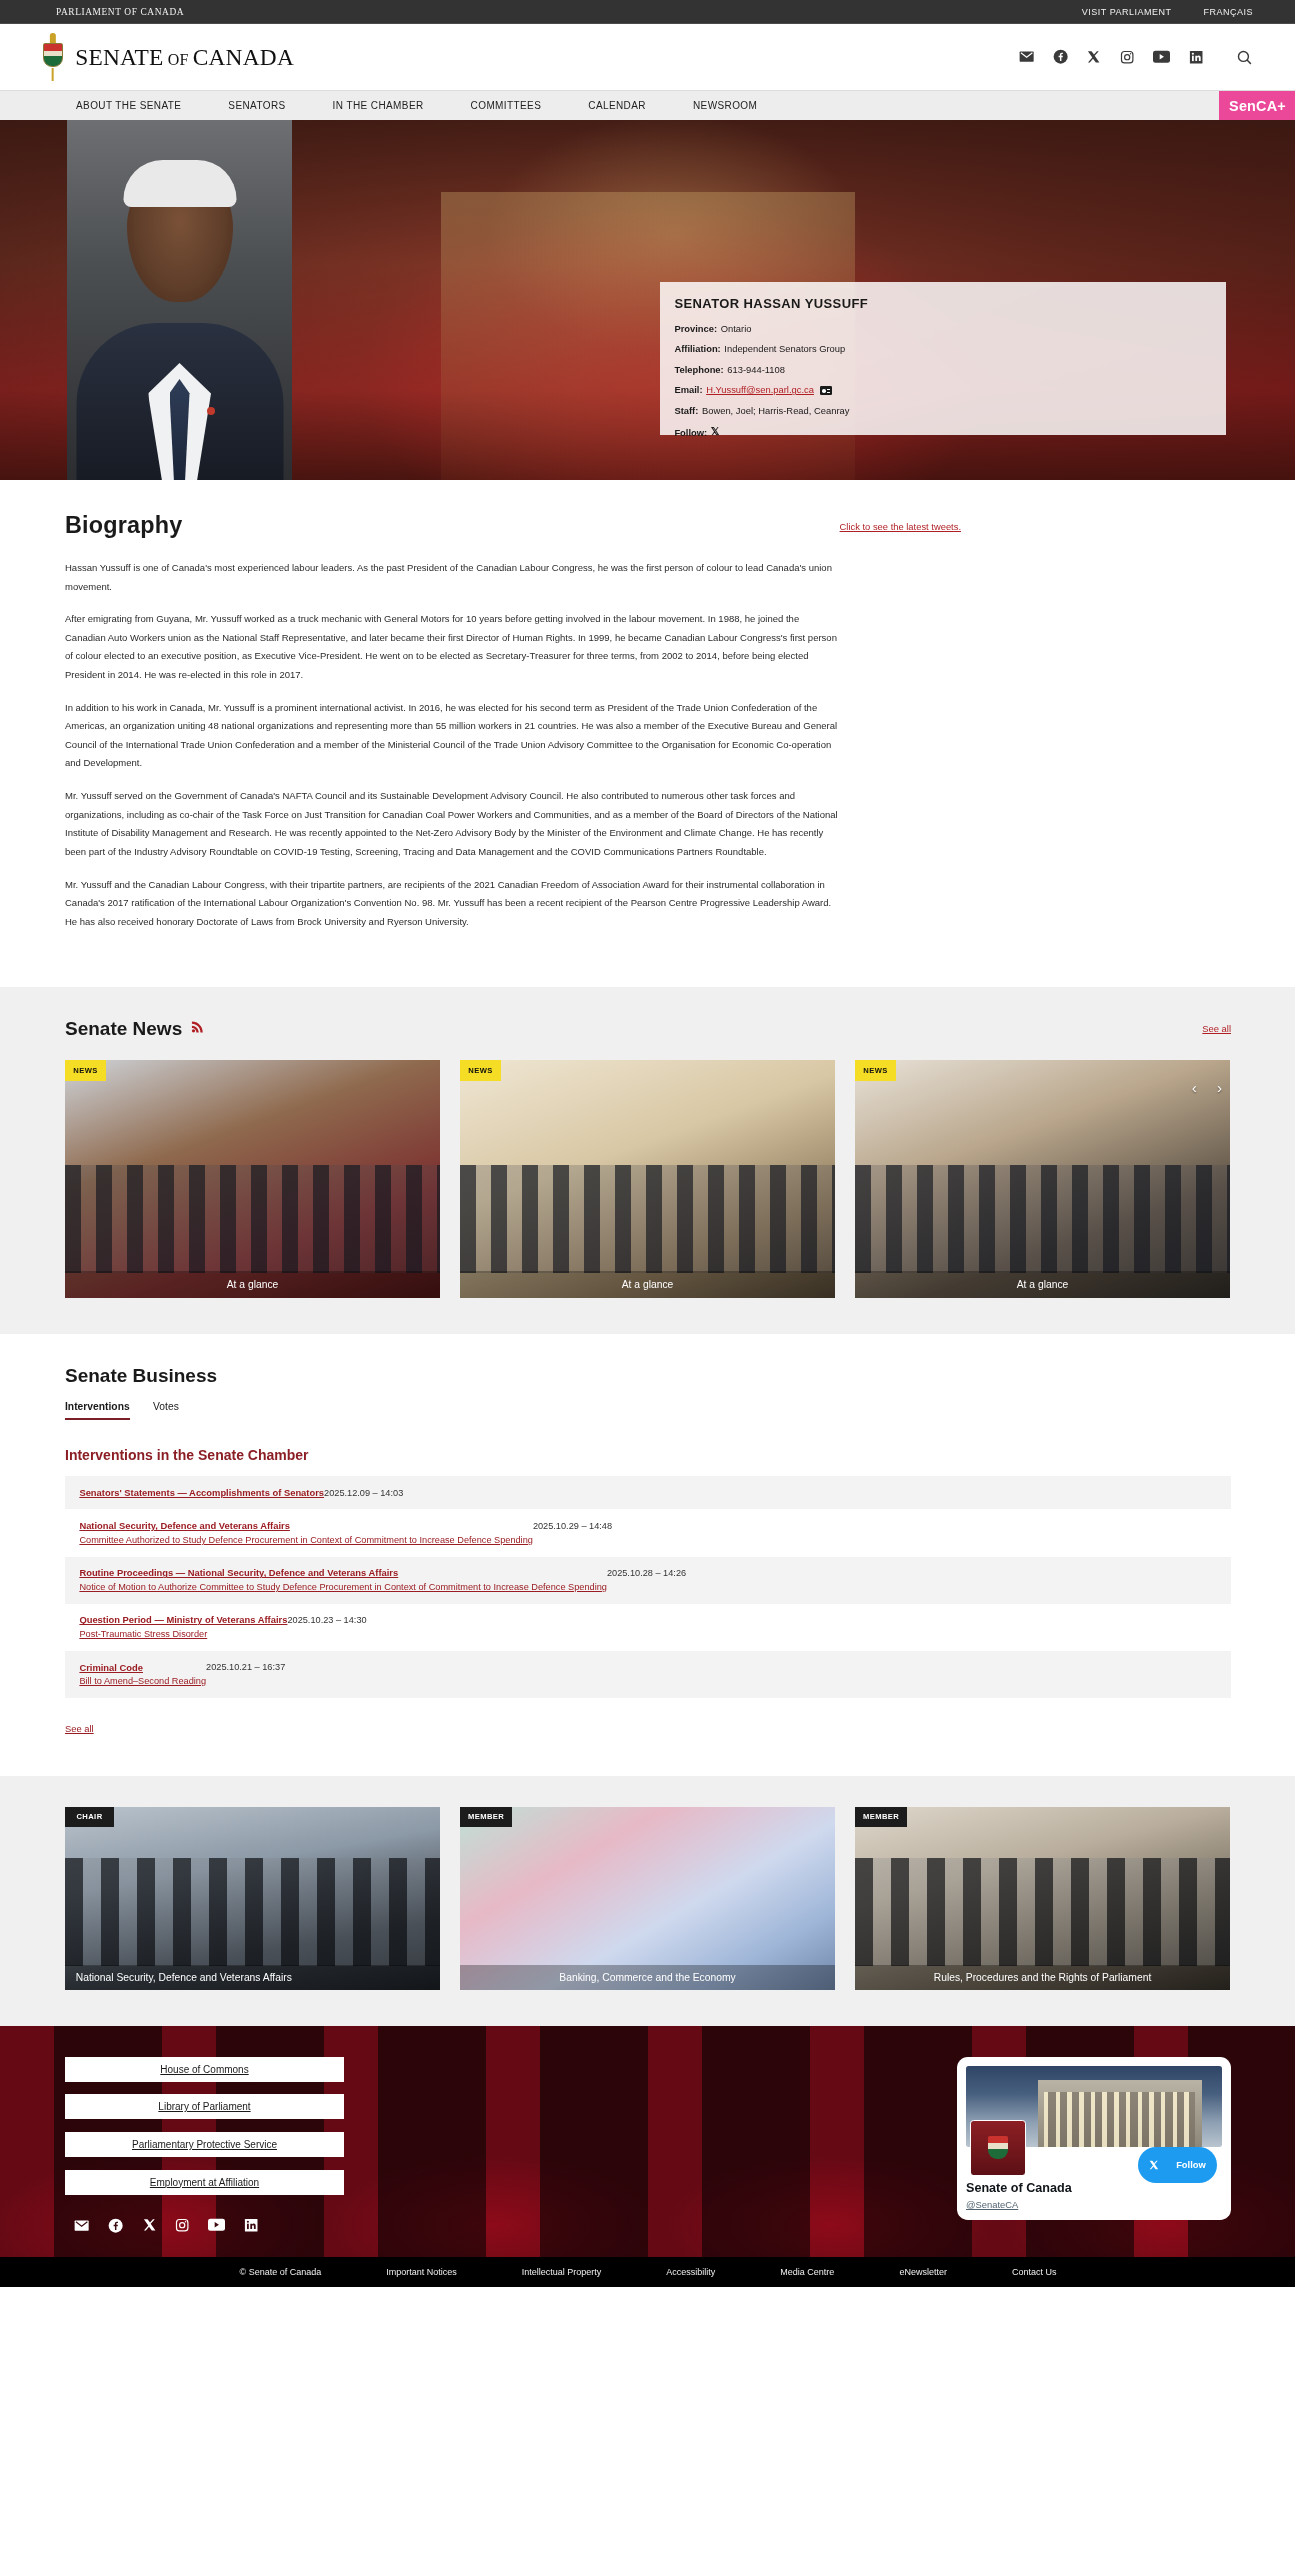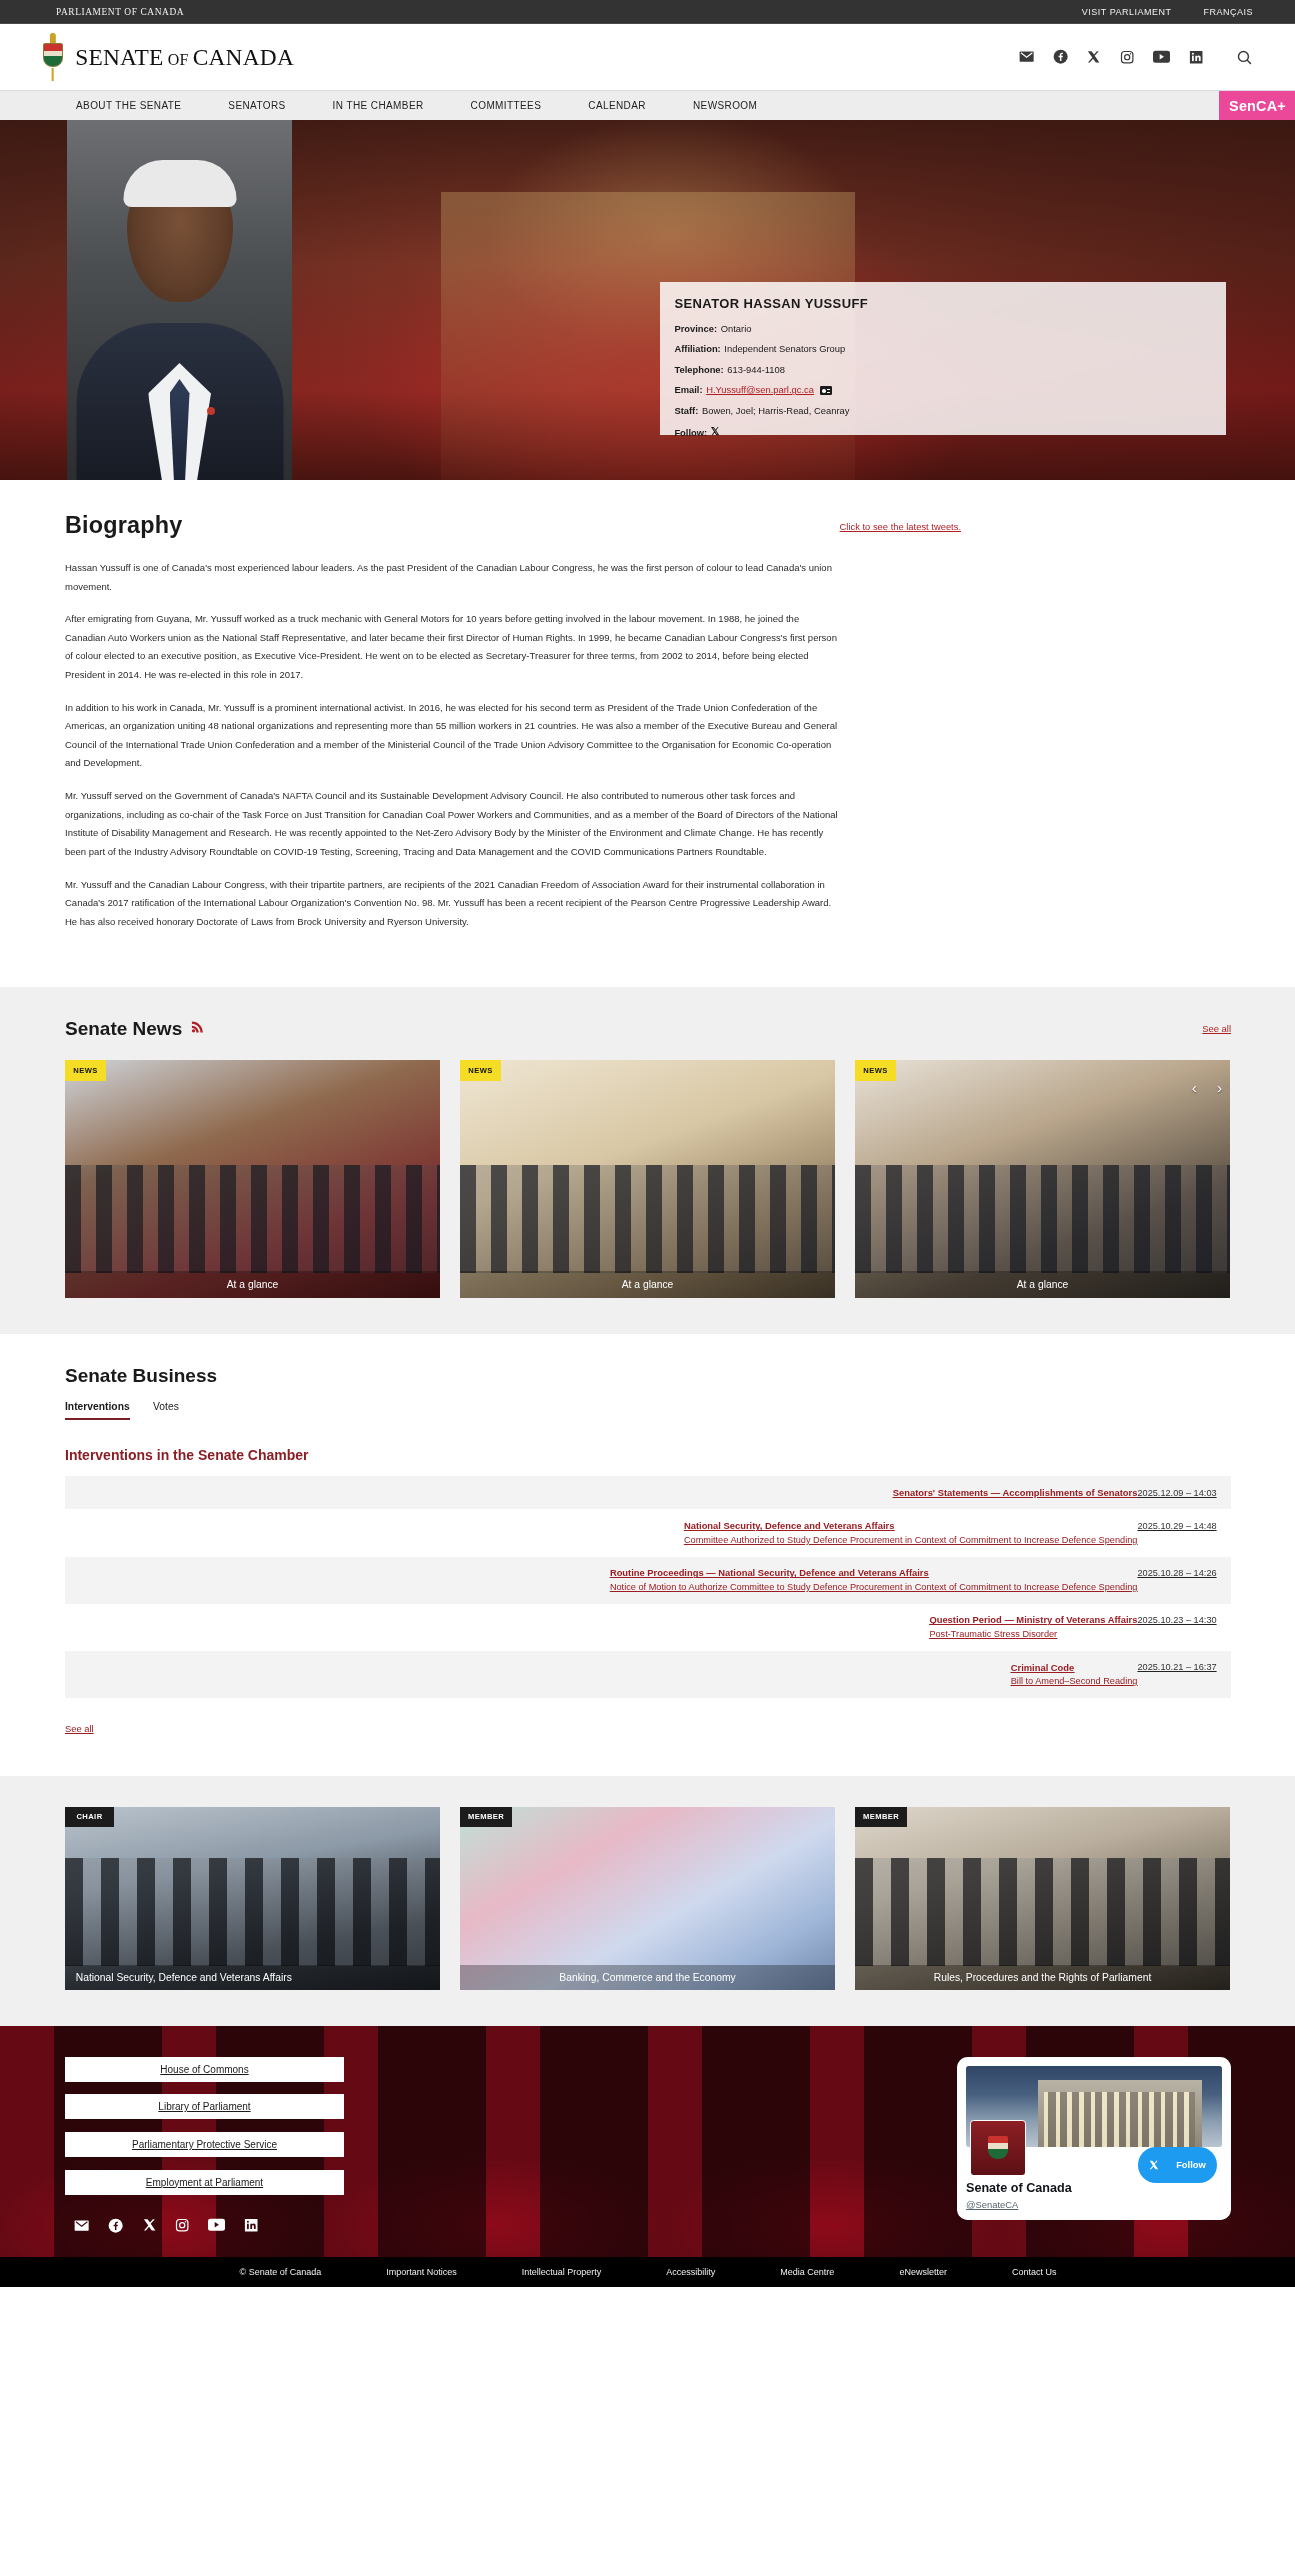--- a/index.html
+++ b/index.html
@@ -233,23 +233,22 @@
   .business-section { background:#fff; padding: 31px 0 41px; }
   .business-title { font-size: 19px; font-weight: bold; color:#1a1a1a; margin-bottom: 14.4px; }
   .tabs { display:flex; gap: 23.4px; border-bottom: 0; margin-bottom: 27px; }
   .tab {
     font-size: 10.3px; color:#1a1a1a; padding-bottom: 6.3px; cursor:pointer;
   }
   .tab.active { font-weight: bold; border-bottom: 2.2px solid #7b1f26; }
   .sub-title { color:#8b1d24; font-size: 14px; font-weight:bold; margin-bottom: 12.6px; }
   .inter-list { width: 1166px; }
   .inter-row {
-    display:flex; justify-content: flex-end; align-items: flex-start;
+    display:flex; justify-content: flex-start; align-items: flex-start;
     padding: 10.8px 14.4px 11.7px;
-    text-decoration: underline;
   }
   .inter-row.alt { background: #f3f3f3; }
   .inter-left { display:flex; flex-direction: column; gap: 3.6px; }
   .inter-title { color:#9b1c22; font-size: 9.4px; font-weight: bold; text-decoration: underline; }
   .inter-sub { color:#9b1c22; font-size: 9.2px; text-decoration: underline; }
   .inter-date { color:#333; font-size: 9.2px; white-space: nowrap; padding-top: 0.9px; }
   .business-seeall { display:inline-block; margin-top: 25px; color:#9b1c22; font-size:9.4px; text-decoration: underline; }
 
   
   .committee-section { background:#f0f0f0; padding: 31px 0 36px; }
@@ -596,21 +595,21 @@
     </div>
   </div>
 </section>
 
 <footer class="footer">
   <div class="footer-inner">
     <div class="footer-left">
       <a class="footer-btn" href="#">House of Commons</a>
       <a class="footer-btn" href="#">Library of Parliament</a>
       <a class="footer-btn" href="#">Parliamentary Protective Service</a>
-      <a class="footer-btn" href="#">Employment at Parliament</a>
+      <a class="footer-btn" href="#">Employment at Affiliation</a>
       <div class="footer-social">
         <a href="#">
             <svg width="15.3" height="15.3" viewBox="0 0 24 24" fill="#fff">
               <rect x="1" y="4" width="22" height="16" rx="1"></rect>
               <path d="M3 6l9 7 9-7" stroke="#3b0a10" stroke-width="1.8" fill="none"></path>
             </svg>
           </a>
         <a href="#">
             <svg width="15.3" height="15.3" viewBox="0 0 24 24" fill="#fff">
               <circle cx="12" cy="12" r="11"></circle>

